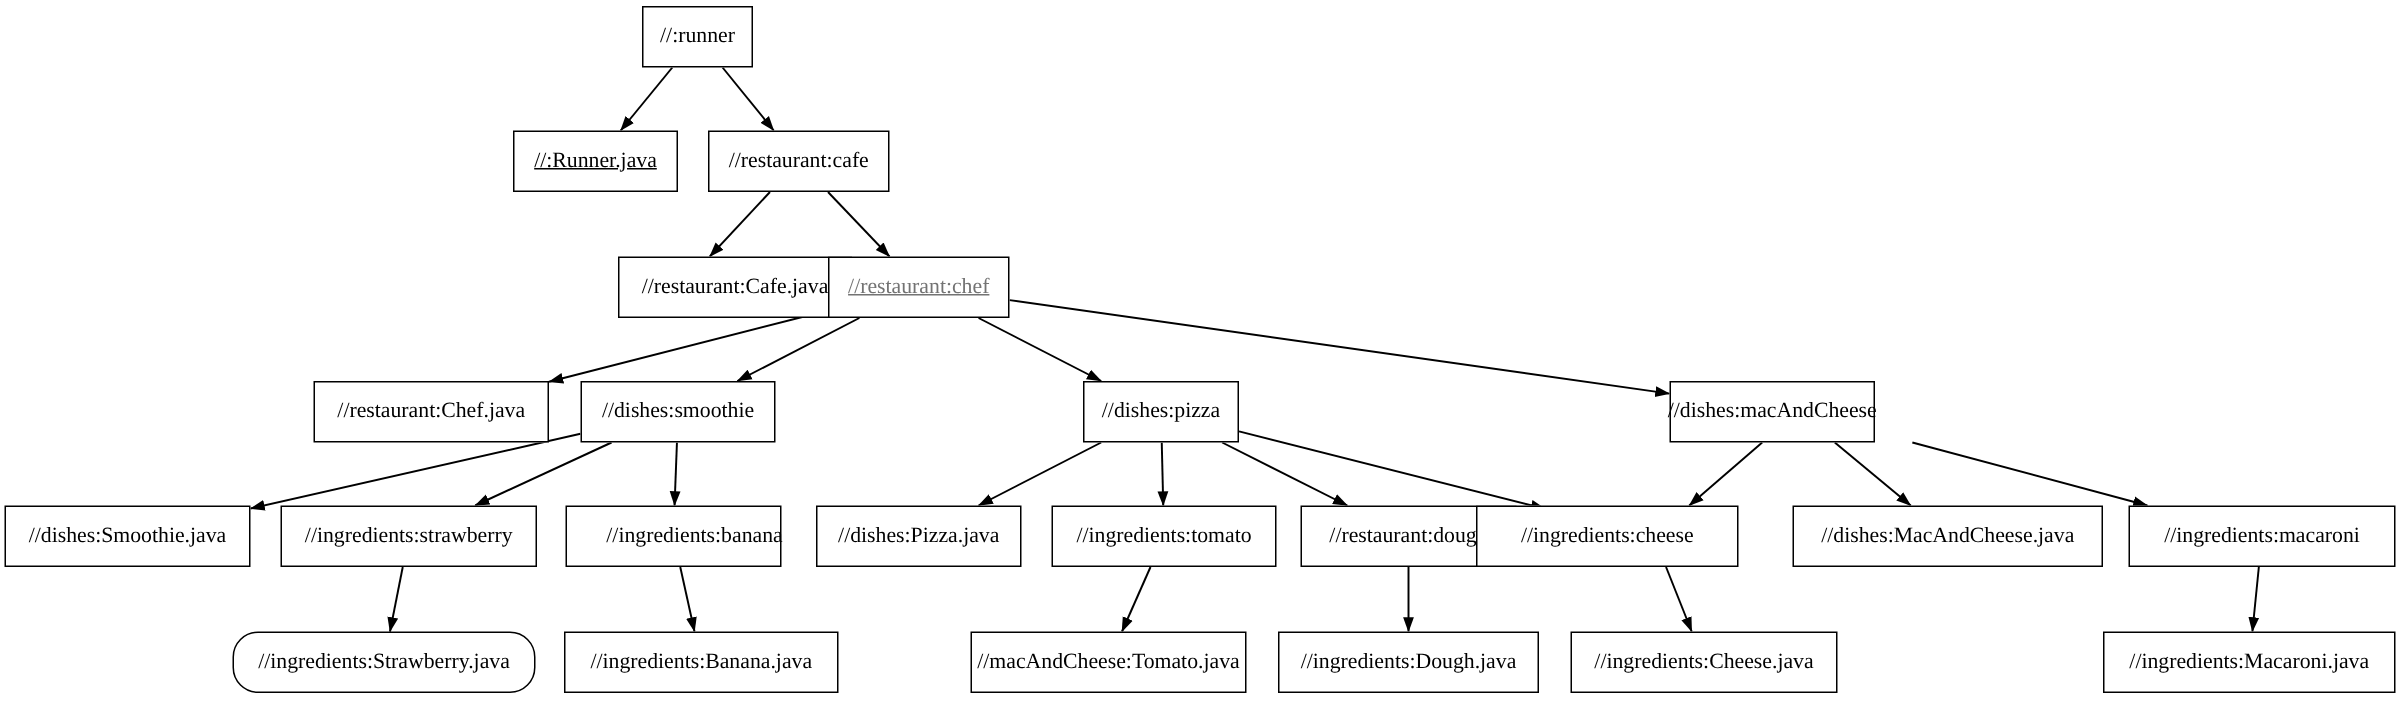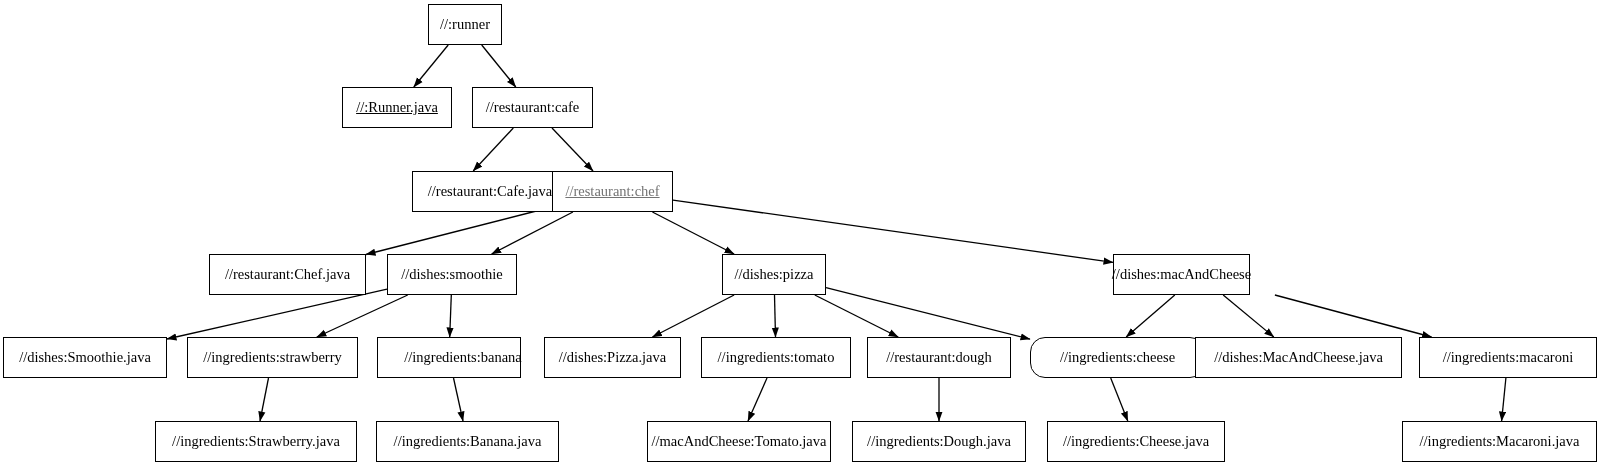--- a/index.html
+++ b/index.html
@@ -82,23 +82,23 @@
       <div class="graph-node" style="left: 209px; top: 254px; width: 157px; height: 41px; border-color: rgb(0, 0, 0); background: rgb(255, 255, 255); color: rgb(0, 0, 0);">//restaurant:Chef.java</div>
       <div class="graph-node" style="left: 387px; top: 254px; width: 130px; height: 41px; border-color: rgb(0, 0, 0); background: rgb(255, 255, 255); color: rgb(0, 0, 0);">//dishes:smoothie</div>
       <div class="graph-node" style="left: 722px; top: 254px; width: 104px; height: 41px; border-color: rgb(0, 0, 0); background: rgb(255, 255, 255); color: rgb(0, 0, 0);">//dishes:pizza</div>
       <div class="graph-node" style="left: 1113px; top: 254px; width: 137px; height: 41px; border-color: rgb(0, 0, 0); background: rgb(255, 255, 255); color: rgb(0, 0, 0);">//dishes:macAndCheese</div>
       <div class="graph-node" style="left: 3px; top: 337px; width: 164px; height: 41px; border-color: rgb(0, 0, 0); background: rgb(255, 255, 255); color: rgb(0, 0, 0);">//dishes:Smoothie.java</div>
       <div class="graph-node" style="left: 187px; top: 337px; width: 171px; height: 41px; border-color: rgb(0, 0, 0); background: rgb(255, 255, 255); color: rgb(0, 0, 0);">//ingredients:strawberry</div>
       <div class="graph-node" style="left: 377px; top: 337px; width: 144px; height: 41px; border-color: rgb(0, 0, 0); background: rgb(255, 255, 255); color: rgb(0, 0, 0); padding-left: 28px;">//ingredients:banana</div>
       <div class="graph-node" style="left: 544px; top: 337px; width: 137px; height: 41px; border-color: rgb(0, 0, 0); background: rgb(255, 255, 255); color: rgb(0, 0, 0);">//dishes:Pizza.java</div>
       <div class="graph-node" style="left: 701px; top: 337px; width: 150px; height: 41px; border-color: rgb(0, 0, 0); background: rgb(255, 255, 255); color: rgb(0, 0, 0);">//ingredients:tomato</div>
       <div class="graph-node" style="left: 867px; top: 337px; width: 144px; height: 41px; border-color: rgb(0, 0, 0); background: rgb(255, 255, 255); color: rgb(0, 0, 0);">//restaurant:dough</div>
-      <div class="graph-node" style="left: 1030px; top: 337px; width: 175px; height: 41px; border-color: rgb(0, 0, 0); background: rgb(255, 255, 255); color: rgb(0, 0, 0); border-radius: 15px;">//ingredients:cheese</div>
+      <div class="graph-node" style="left: 984px; top: 337px; width: 175px; height: 41px; border-color: rgb(0, 0, 0); background: rgb(255, 255, 255); color: rgb(0, 0, 0);">//ingredients:cheese</div>
       <div class="graph-node" style="left: 1195px; top: 337px; width: 207px; height: 41px; border-color: rgb(0, 0, 0); background: rgb(255, 255, 255); color: rgb(0, 0, 0);">//dishes:MacAndCheese.java</div>
       <div class="graph-node" style="left: 1419px; top: 337px; width: 178px; height: 41px; border-color: rgb(0, 0, 0); background: rgb(255, 255, 255); color: rgb(0, 0, 0);">//ingredients:macaroni</div>
-      <div class="graph-node" style="left: 155px; top: 421px; width: 202px; height: 41px; border-color: rgb(0, 0, 0); background: rgb(255, 255, 255); color: rgb(0, 0, 0);">//ingredients:Strawberry.java</div>
+      <div class="graph-node" style="left: 155px; top: 421px; width: 202px; height: 41px; border-color: rgb(0, 0, 0); background: rgb(255, 255, 255); color: rgb(0, 0, 0); border-radius: 17px;">//ingredients:Strawberry.java</div>
       <div class="graph-node" style="left: 376px; top: 421px; width: 183px; height: 41px; border-color: rgb(0, 0, 0); background: rgb(255, 255, 255); color: rgb(0, 0, 0);">//ingredients:Banana.java</div>
       <div class="graph-node" style="left: 647px; top: 421px; width: 184px; height: 41px; border-color: rgb(0, 0, 0); background: rgb(255, 255, 255); color: rgb(0, 0, 0);">//macAndCheese:Tomato.java</div>
       <div class="graph-node" style="left: 852px; top: 421px; width: 174px; height: 41px; border-color: rgb(0, 0, 0); background: rgb(255, 255, 255); color: rgb(0, 0, 0);">//ingredients:Dough.java</div>
       <div class="graph-node" style="left: 1047px; top: 421px; width: 178px; height: 41px; border-color: rgb(0, 0, 0); background: rgb(255, 255, 255); color: rgb(0, 0, 0);">//ingredients:Cheese.java</div>
       <div class="graph-node" style="left: 1402px; top: 421px; width: 195px; height: 41px; border-color: rgb(0, 0, 0); background: rgb(255, 255, 255); color: rgb(0, 0, 0);">//ingredients:Macaroni.java</div>
     </div>
 </div>
 
 </body></html>

